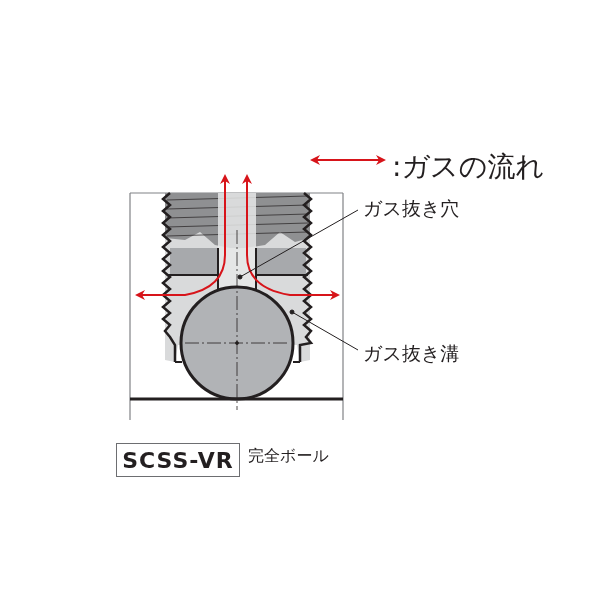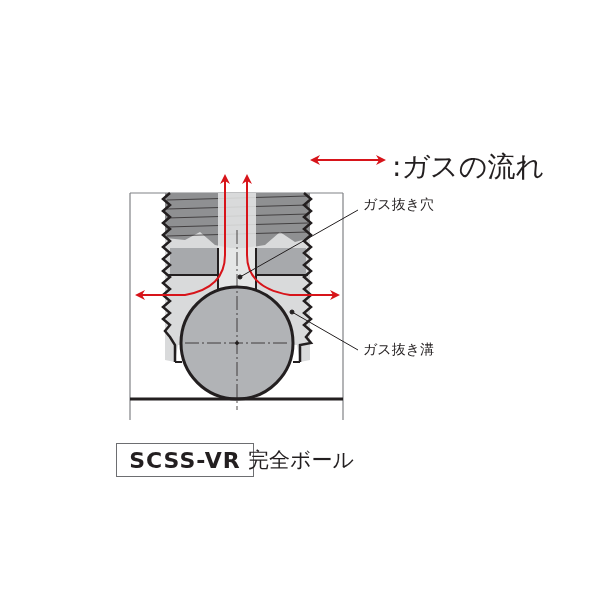--- a/index.html
+++ b/index.html
@@ -1,27 +1,27 @@
 <!DOCTYPE html>
 <html><head>
 <meta charset="utf-8">
 <style>
   html, body { margin: 0; padding: 0; background: #ffffff; }
   body { width: 600px; height: 600px; position: relative; overflow: hidden;
          font-family: "DejaVu Sans", sans-serif; }
-  .label { position: absolute; color: #231f20; font-size: 14px; white-space: nowrap; }
+  .label { position: absolute; color: #231f20; font-size: 19px; white-space: nowrap; }
   #legend-text { left: 392px; top: 148px; font-size: 28px; }
   #vent-hole-label { left: 363px; top: 196px; }
   #vent-groove-label { left: 363px; top: 341px; }
-  .model-box { position: absolute; left: 116px; top: 443px; width: 138px; height: 34px;
+  .model-box { position: absolute; left: 116px; top: 443px; width: 124px; height: 34px;
                border: 1.5px solid #6d6e71; box-sizing: border-box;
                font-family: "DejaVu Sans", sans-serif; font-weight: bold; font-size: 22px;
                color: #231f20; display: flex; align-items: center; justify-content: center;
                letter-spacing: 1px; }
-  .model-desc { position: absolute; left: 248px; top: 446px; font-size: 21px; color: #231f20; }
+  .model-desc { position: absolute; left: 248px; top: 446px; font-size: 16px; color: #231f20; }
   svg { position: absolute; left: 0; top: 0; }
 </style>
 </head>
 <body>
 
 <svg width="600" height="600" viewBox="0 0 600 600">
   <defs>
     <marker id="ah" viewBox="0 0 10 10" refX="8" refY="5" markerWidth="5" markerHeight="5" orient="auto-start-reverse">
       <path d="M0,0 L10,5 L0,10 L3,5 z" fill="#d7141a"></path>
     </marker>

